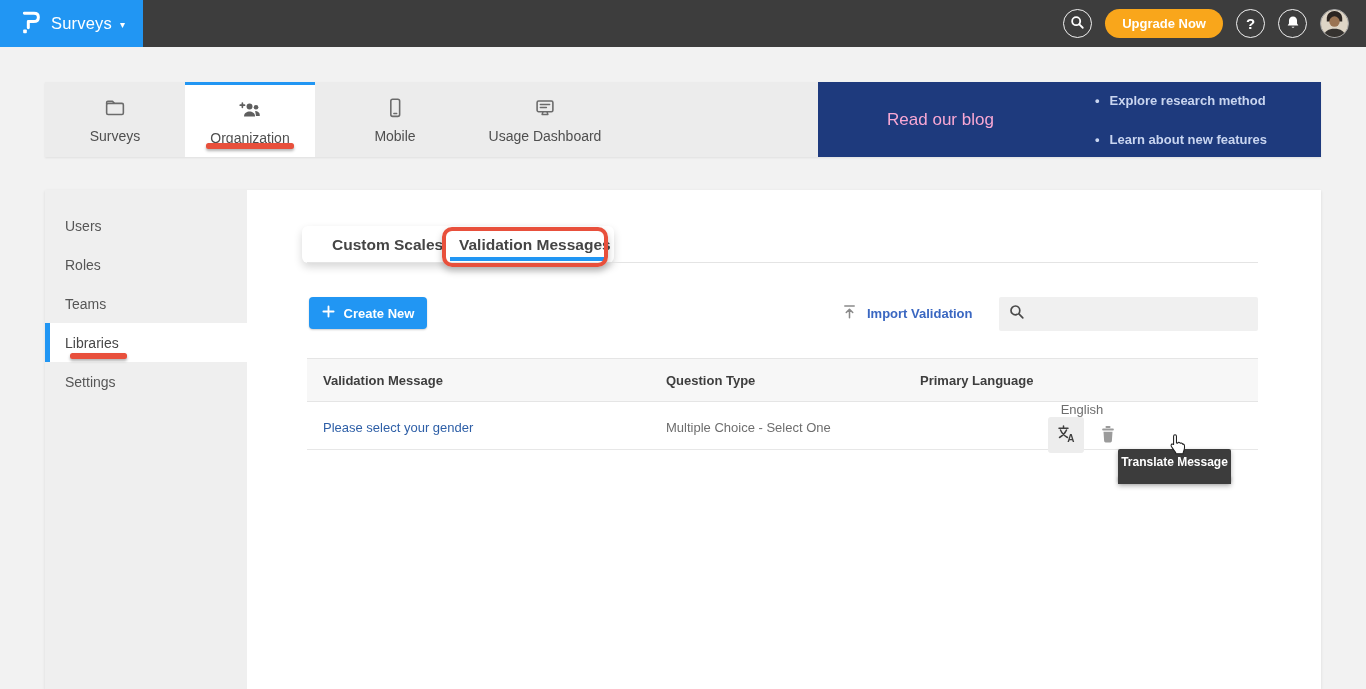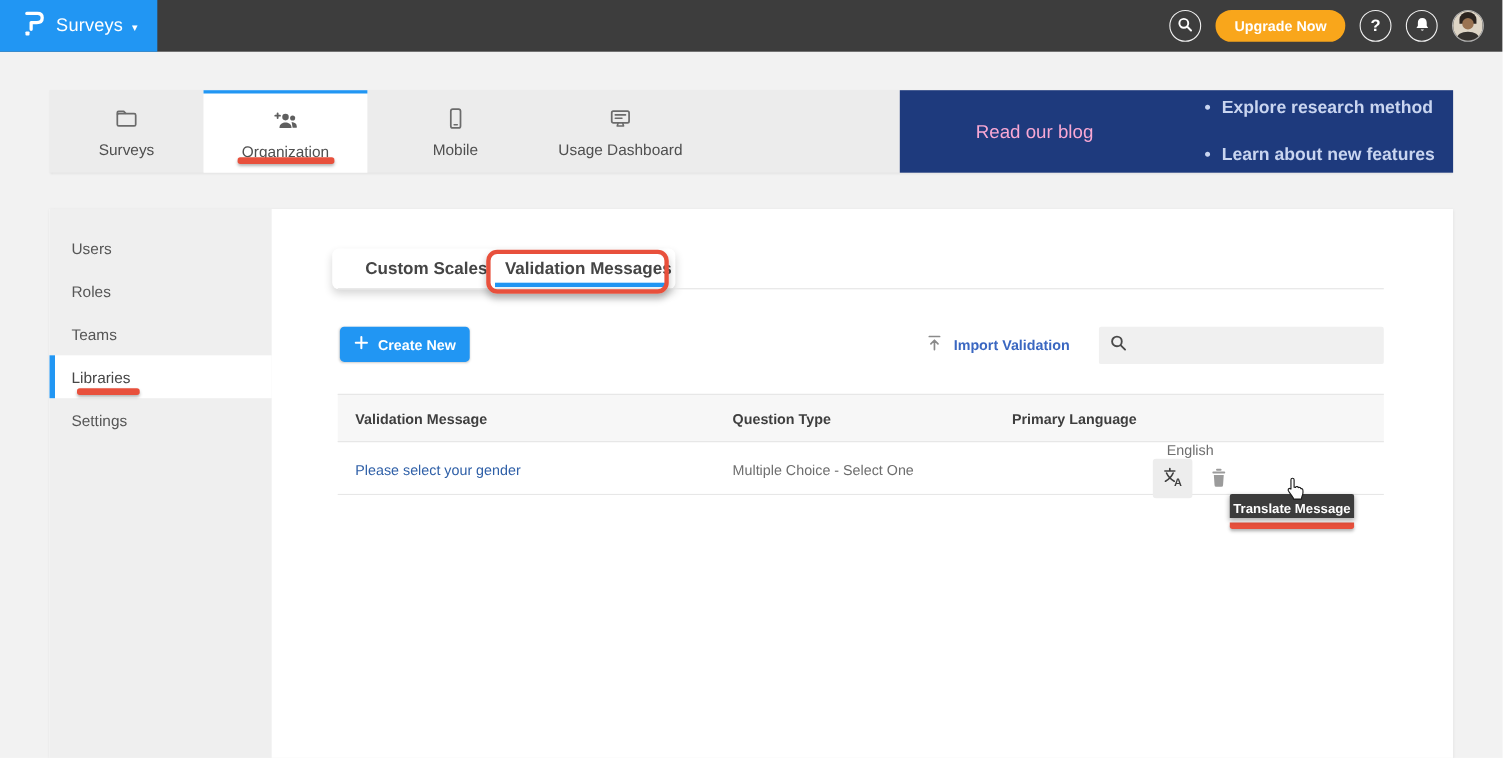--- a/index.html
+++ b/index.html
@@ -33,31 +33,31 @@
   .upgrade-btn{height:29px;border:none;border-radius:15px;background:var(--upgrade-orange);
     color:#fff;font-weight:bold;font-size:13px;padding:0 17px;cursor:pointer;font-family:inherit;}
   .avatar{width:29px;height:29px;border-radius:50%;overflow:hidden;cursor:pointer;border:1px solid rgba(255,255,255,.6);}
   
   .nav-strip{position:absolute;left:45px;top:82px;width:1276px;height:75px;background:#ececec;
     box-shadow:0 1px 2px rgba(0,0,0,.08);}
   .nav-tabs{display:flex;height:100%;}
   .nav-tab{display:flex;flex-direction:column;align-items:center;justify-content:center;gap:7px;
     cursor:pointer;position:relative;color:#4f4f4f;font-size:14px;height:100%;}
   .nav-tab:nth-child(1){width:140px;}
-  .nav-tab:nth-child(2){width:149px;}
+  .nav-tab:nth-child(2){width:130px;}
   .nav-tab:nth-child(3){width:160px;}
   .nav-tab:nth-child(4){width:140px;}
   .nav-tab.active{background:#fff;border-top:3px solid var(--accent);padding-top:0;}
   .nav-icon{height:26px;display:flex;align-items:flex-end;justify-content:center;}
   .annot{background:var(--annotation-red);border-radius:2.5px;box-shadow:0 2px 3px rgba(0,0,0,.3);position:absolute;}
   .annot-org{left:50%;transform:translateX(-50%);bottom:8px;width:88px;height:6px;}
   .blog-panel{position:absolute;right:0;top:0;width:503px;height:75px;background:var(--blog-navy);
     display:flex;align-items:center;cursor:pointer;}
   .blog-title{width:245px;text-align:center;color:#f9a8d4;font-size:17px;}
-  .blog-bullets{list-style:none;margin:0 0 0 32px;padding:0;color:#c9d5f0;font-size:16px;
+  .blog-bullets{list-style:none;margin:0 0 0 32px;padding:0;color:#c9d5f0;font-size:13px;
     display:flex;flex-direction:column;gap:24px;font-weight:bold;}
   .blog-bullets li::before{content:"•";margin-right:10px;}
   
   .main-card{position:absolute;left:45px;top:190px;width:1276px;bottom:0;background:#fff;
     box-shadow:0 1px 3px rgba(0,0,0,.1);}
   .side-nav{position:absolute;left:0;top:0;bottom:0;width:202px;background:#efefef;padding-top:16px;}
   .side-item{height:39px;display:flex;align-items:center;padding-left:20px;font-size:14px;
     color:#565656;cursor:pointer;position:relative;}
   .side-item.active{background:#fff;border-left:5px solid var(--accent);padding-left:15px;color:#474747;}
   .annot-lib{left:20px;bottom:3px;width:57px;height:6px;}
@@ -93,21 +93,21 @@
   .trow{height:48px;border-bottom:1px solid #e7e7e7;display:grid;grid-template-columns:343px 254px 1fr;
     align-items:center;padding-left:16px;font-size:13px;}
   .cell-link{color:var(--link-blue);cursor:pointer;}
   .cell-gray{color:#6e6e6e;}
   .lang-cell{display:flex;align-items:center;justify-content:flex-end;padding-right:14px;flex-direction:column;}
   .row-actions{display:flex;align-items:center;}
   .translate-btn{width:36px;height:36px;background:#ededed;border:none;border-radius:3px;
     display:flex;align-items:center;justify-content:center;cursor:pointer;}
   .trash-btn{background:none;border:none;margin-left:15px;padding:0;cursor:pointer;display:flex;}
   
-  .tooltip{position:absolute;left:871px;top:259px;width:113px;height:22px;background:#3c3c3c;
+  .tooltip{position:absolute;left:871px;top:259px;width:113px;height:35px;background:#3c3c3c;
     color:#fff;font-size:12px;font-weight:bold;text-align:center;line-height:26px;
     border-radius:2px 2px 0 0;box-shadow:0 2px 5px rgba(0,0,0,.3);z-index:8;}
   .annot-tooltip{left:871px;top:285px;width:113px;height:6px;border-radius:0 0 2.5px 2.5px;}
   .cursor-hand{position:absolute;left:920px;top:243px;z-index:10;}
 </style>
 </head>
 <body>
 
 <div class="topbar">
   <div class="brand">

